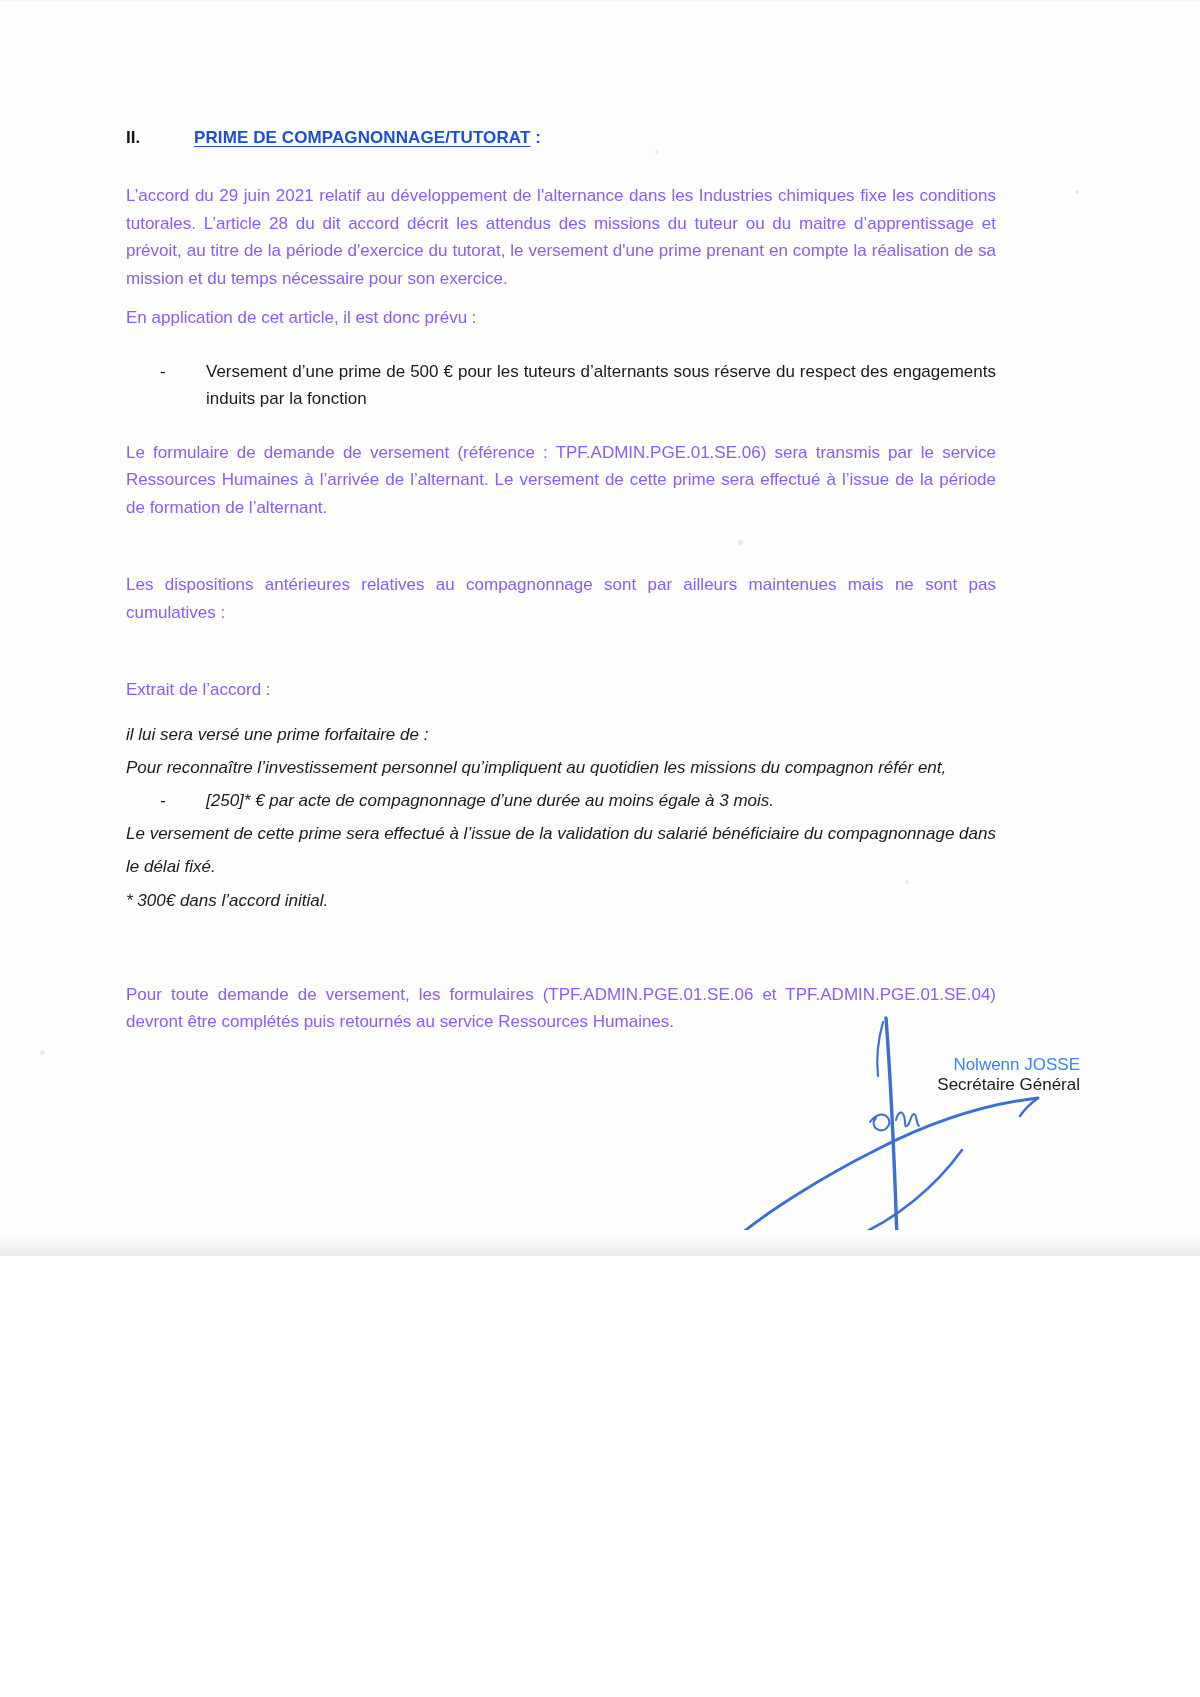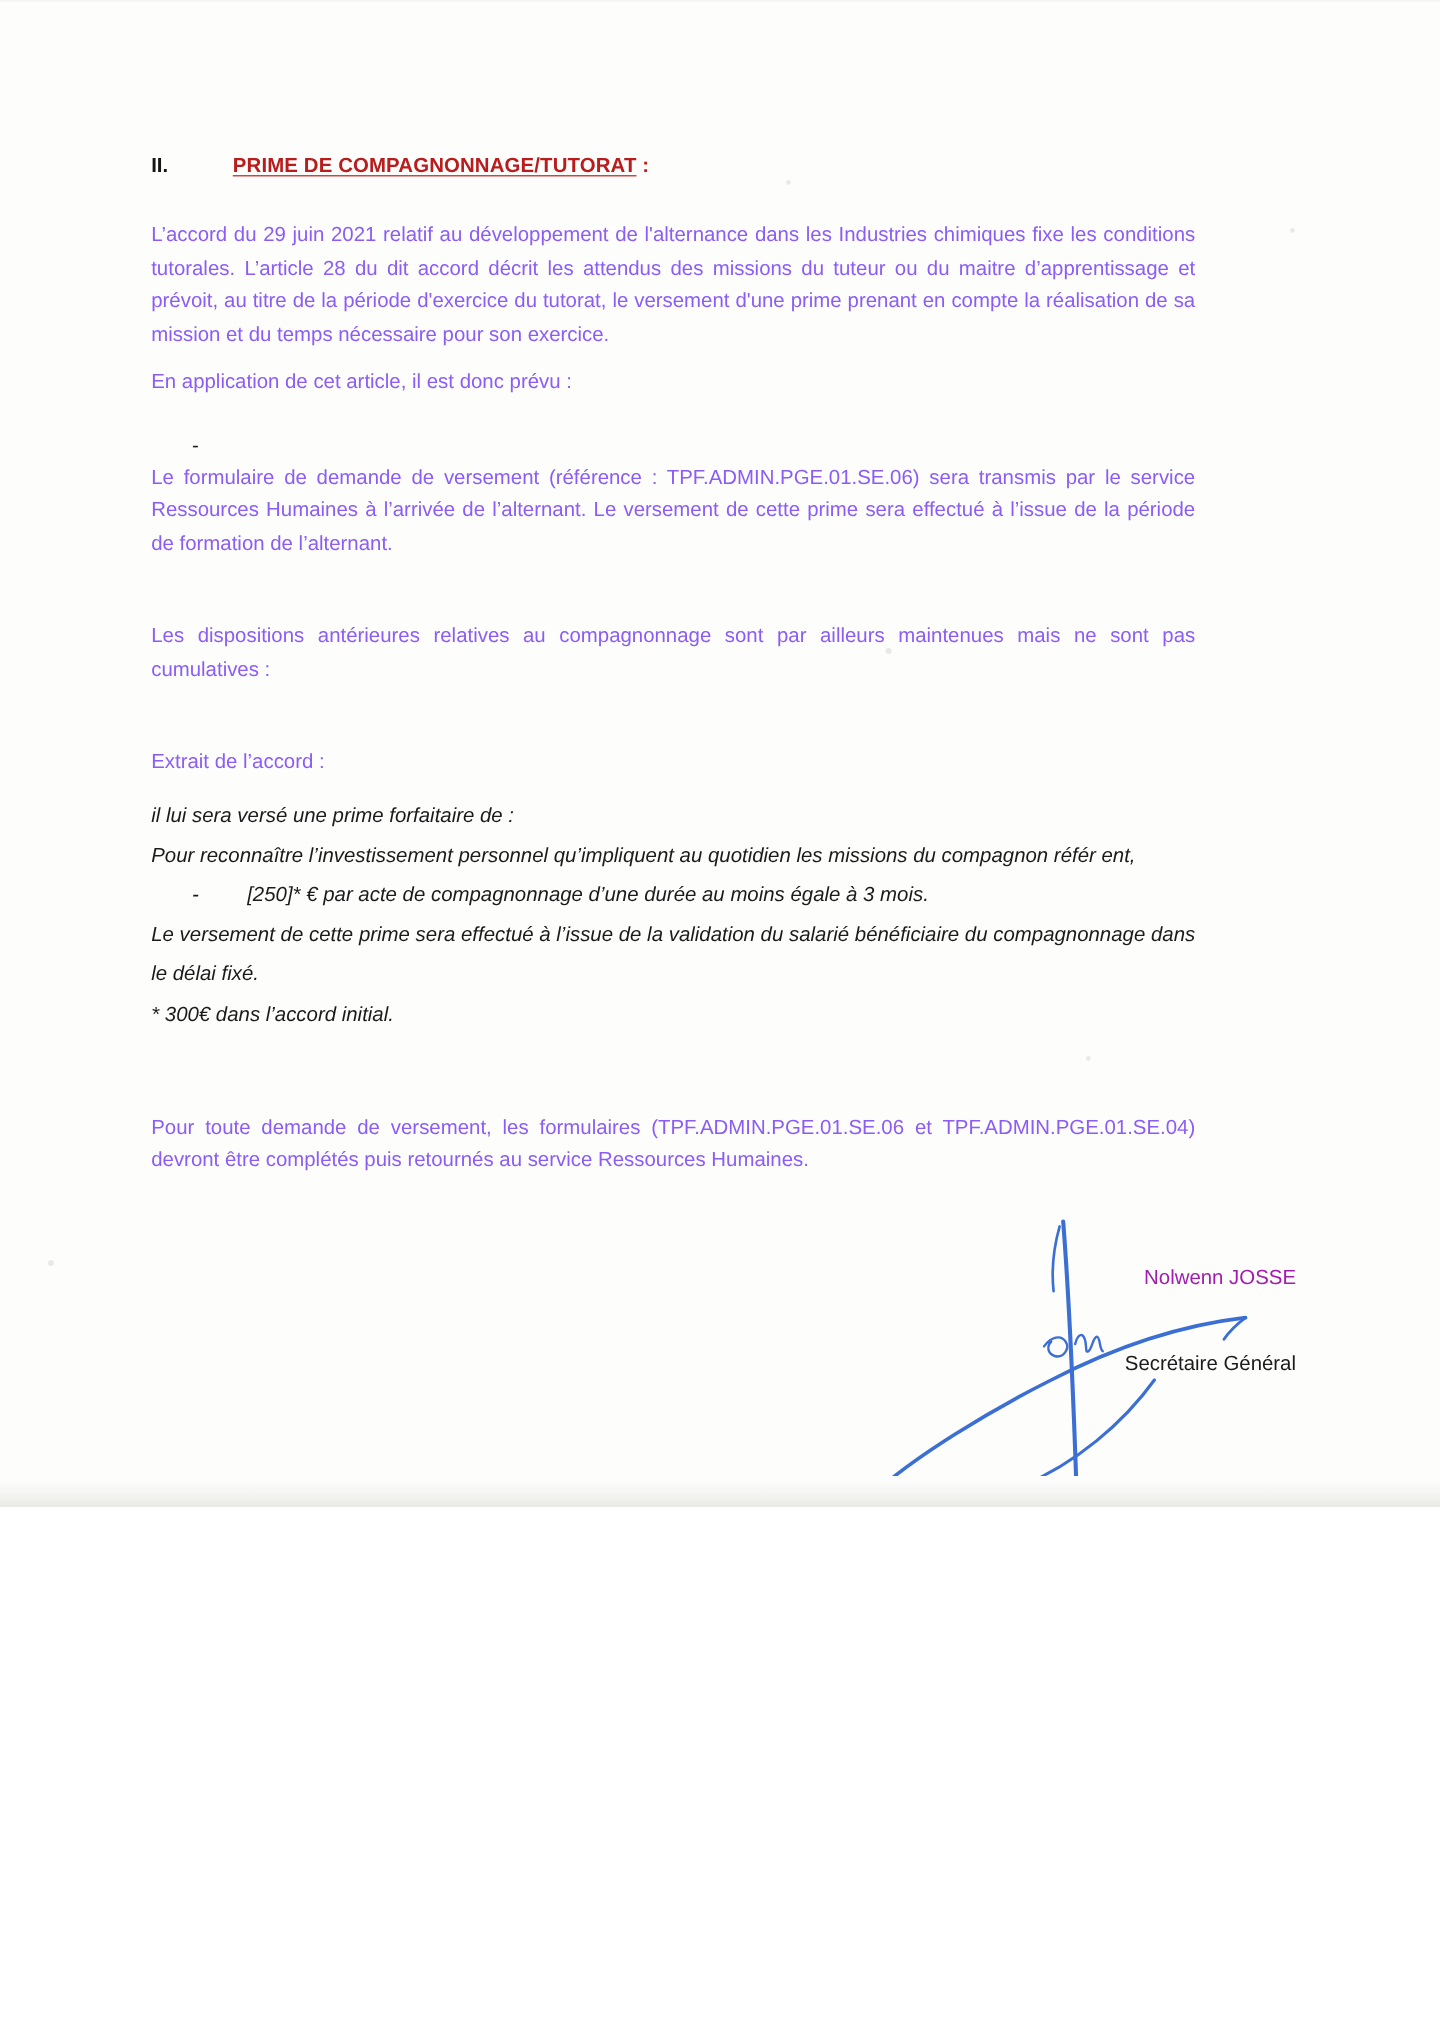--- a/index.html
+++ b/index.html
@@ -51,21 +51,21 @@
   .heading-num {
     font-weight: bold;
     font-size: 17px;
     color: #161616;
     width: 68px;
     flex: 0 0 68px;
   }
   .heading-title {
     font-weight: bold;
     font-size: 17px;
-    color: #b91c1c;
+    color: #1d4ed8;
     letter-spacing: .1px;
   }
   .heading-title .u {
     text-decoration: underline;
     text-underline-offset: 3px;
   }
 
   p.body {
     font-size: 17px;
     line-height: 1.62;
@@ -118,22 +118,21 @@
   
   .sign-block {
     position: absolute;
     right: 120px;
     top: 1055px;
     text-align: right;
     width: 420px;
   }
   .sign-name {
     font-size: 17px;
-    color: #a21caf;
-    margin-bottom: 52px;
+    color: #3b82f6;
   }
   .sign-role {
     font-size: 17px;
     color: #1b1b1b;
   }
   .signature-svg {
     position: absolute;
     left: 700px;
     top: 1000px;
     width: 420px;
@@ -163,20 +162,21 @@
 
     <p class="body">L’accord du 29 juin 2021 relatif au développement de l'alternance dans les Industries chimiques fixe les conditions tutorales. L’article 28 du dit accord décrit les attendus des missions du tuteur ou du maitre d’apprentissage et prévoit, au titre de la période d'exercice du tutorat, le versement d'une prime prenant en compte la réalisation de sa mission et du temps nécessaire pour son exercice.</p>
 
     <p class="body">En application de cet article, il est donc prévu :</p>
 
     <div class="gap-md"></div>
 
     <ul class="dashlist">
       <li>
         <span class="dash">-</span>
+        <span>Versement d’une prime de 500 € pour les tuteurs d’alternants sous réserve du respect des engagements induits par la fonction</span>
       </li>
     </ul>
 
     <div class="gap-sm"></div>
 
     <p class="body">Le formulaire de demande de versement (référence : TPF.ADMIN.PGE.01.SE.06) sera transmis par le service Ressources Humaines à l’arrivée de l’alternant. Le versement de cette prime sera effectué à l’issue de la période de formation de l’alternant.</p>
 
     <div class="gap-lg"></div>
 
     <p class="body">Les dispositions antérieures relatives au compagnonnage sont par ailleurs maintenues mais ne sont pas cumulatives :</p>

